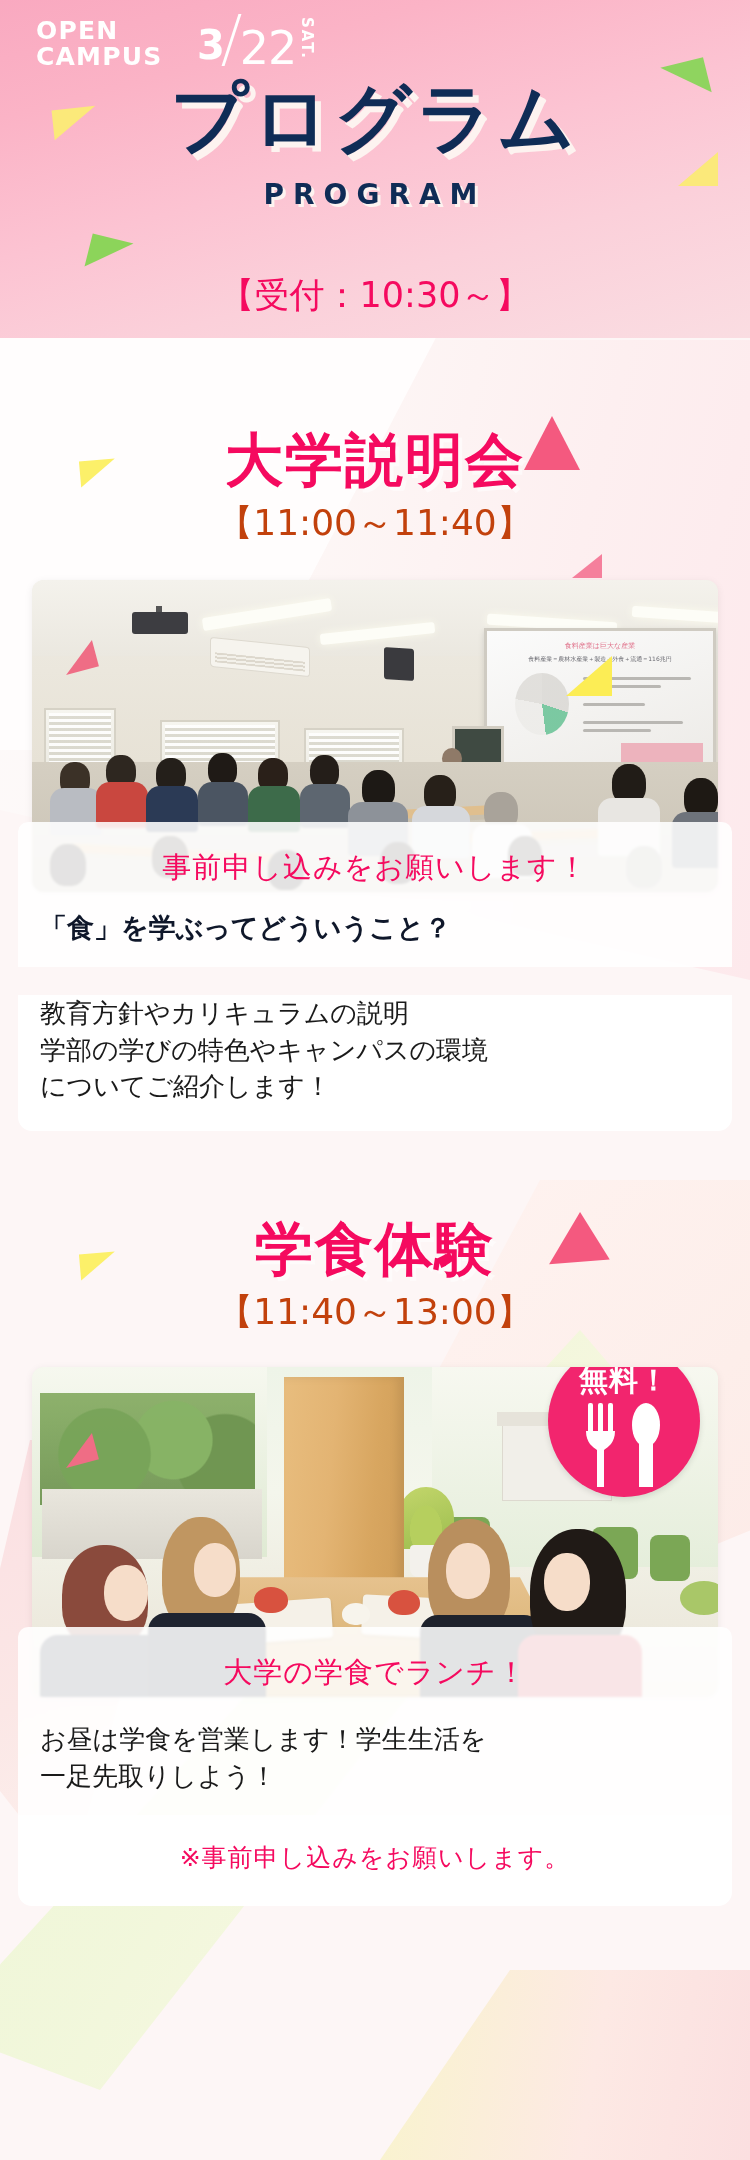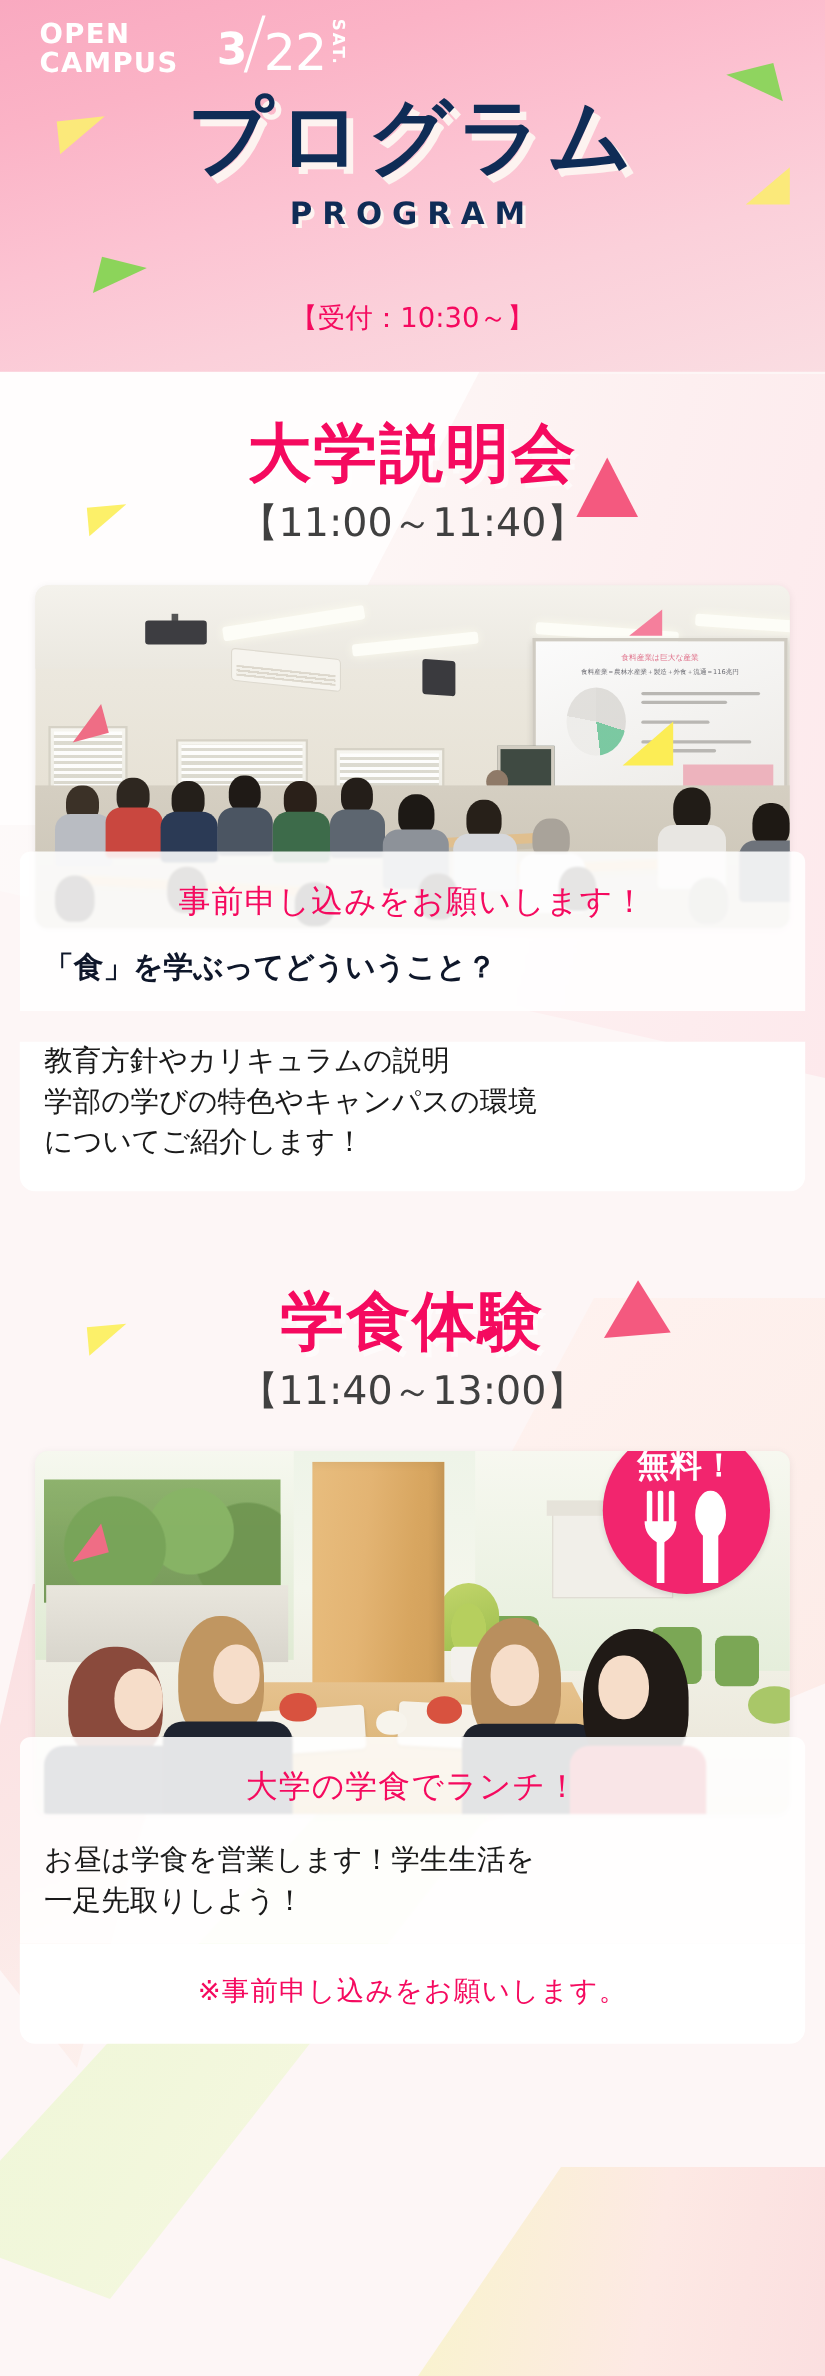--- a/index.html
+++ b/index.html
@@ -103,42 +103,43 @@
   .hd-tri.yellow2{
     right:32px; top:152px; width:0;height:0;
     border-right:40px solid #fbe97a; border-top:34px solid transparent;
   }
 
   .prog-title{
     position:absolute; left:0; right:0; top:86px; text-align:center;
     font-size:76px; font-weight:bold; color:#0f2c56;
     letter-spacing:4px; line-height:1;
     text-shadow:6px 6px 0 #fdf3f0;
+    font-family:Liberation Mono, monospace;
   }
   .prog-sub{
     position:absolute; left:0; right:0; top:178px; text-align:center;
     font-size:28px; font-weight:bold; color:#0f2c56;
     letter-spacing:9px; text-shadow:3px 3px 0 #fdf3f0;
   }
   .reception{
     position:absolute; left:0; right:0; top:272px; text-align:center;
-    font-size:25px; color:#f50a5f; font-weight:500; letter-spacing:0px;
+    font-size:35px; color:#f50a5f; font-weight:500; letter-spacing:0px;
   }
 
   
   .section{ position:relative; z-index:2; }
 
   .sec-head{ position:relative; text-align:center; }
   .sec-title{
     font-size:58px; font-weight:bold; color:#f50a5f;
     letter-spacing:2px; line-height:1.12;
     text-shadow:4px 4px 0 rgba(255,255,255,.55);
   }
   .sec-time{
-    font-size:36px; color:#404040; letter-spacing:0px;
+    font-size:36px; color:#c2410c; letter-spacing:0px;
     margin-top:6px; font-weight:400;
   }
 
   .tri{ position:absolute; z-index:3; }
   .t-ypale-l{ left:80px; top:122px; width:0;height:0;
     border-left:36px solid #fcf069; border-bottom:26px solid transparent; transform:rotate(-5deg); }
   .t-rose-l{ left:62px; top:306px; width:0;height:0;
     border-left:34px solid #ef6d85; border-bottom:27px solid transparent; transform:rotate(165deg); }
   .t-pinkbig-r{ right:170px; top:78px; width:0;height:0;
     border-left:28px solid transparent; border-right:28px solid transparent;
@@ -306,21 +307,21 @@
     position:absolute; z-index:6; right:18px; top:-22px;
     width:152px; height:152px; border-radius:50%;
     background:#f2256e; box-shadow:0 2px 6px rgba(0,0,0,.12);
   }
   .badge-text{
     position:absolute; top:16px; left:0; right:0; text-align:center;
     color:#fff; font-size:29px; font-weight:bold; letter-spacing:1px;
   }
   .badge-cut{ position:absolute; left:0; right:0; top:58px; height:84px; }
 
-  .sec1-head{ padding-top:42px; padding-bottom:32px; }
+  .sec1-head{ padding-top:90px; padding-bottom:32px; }
   .sec2-head{ padding-top:86px; padding-bottom:30px; }
 </style>
 </head>
 <body>
 
 <div class="page">
 
   <div class="bg-wedges">
     <div class="wedge w-topright"></div>
     <div class="wedge w-left-white"></div>

